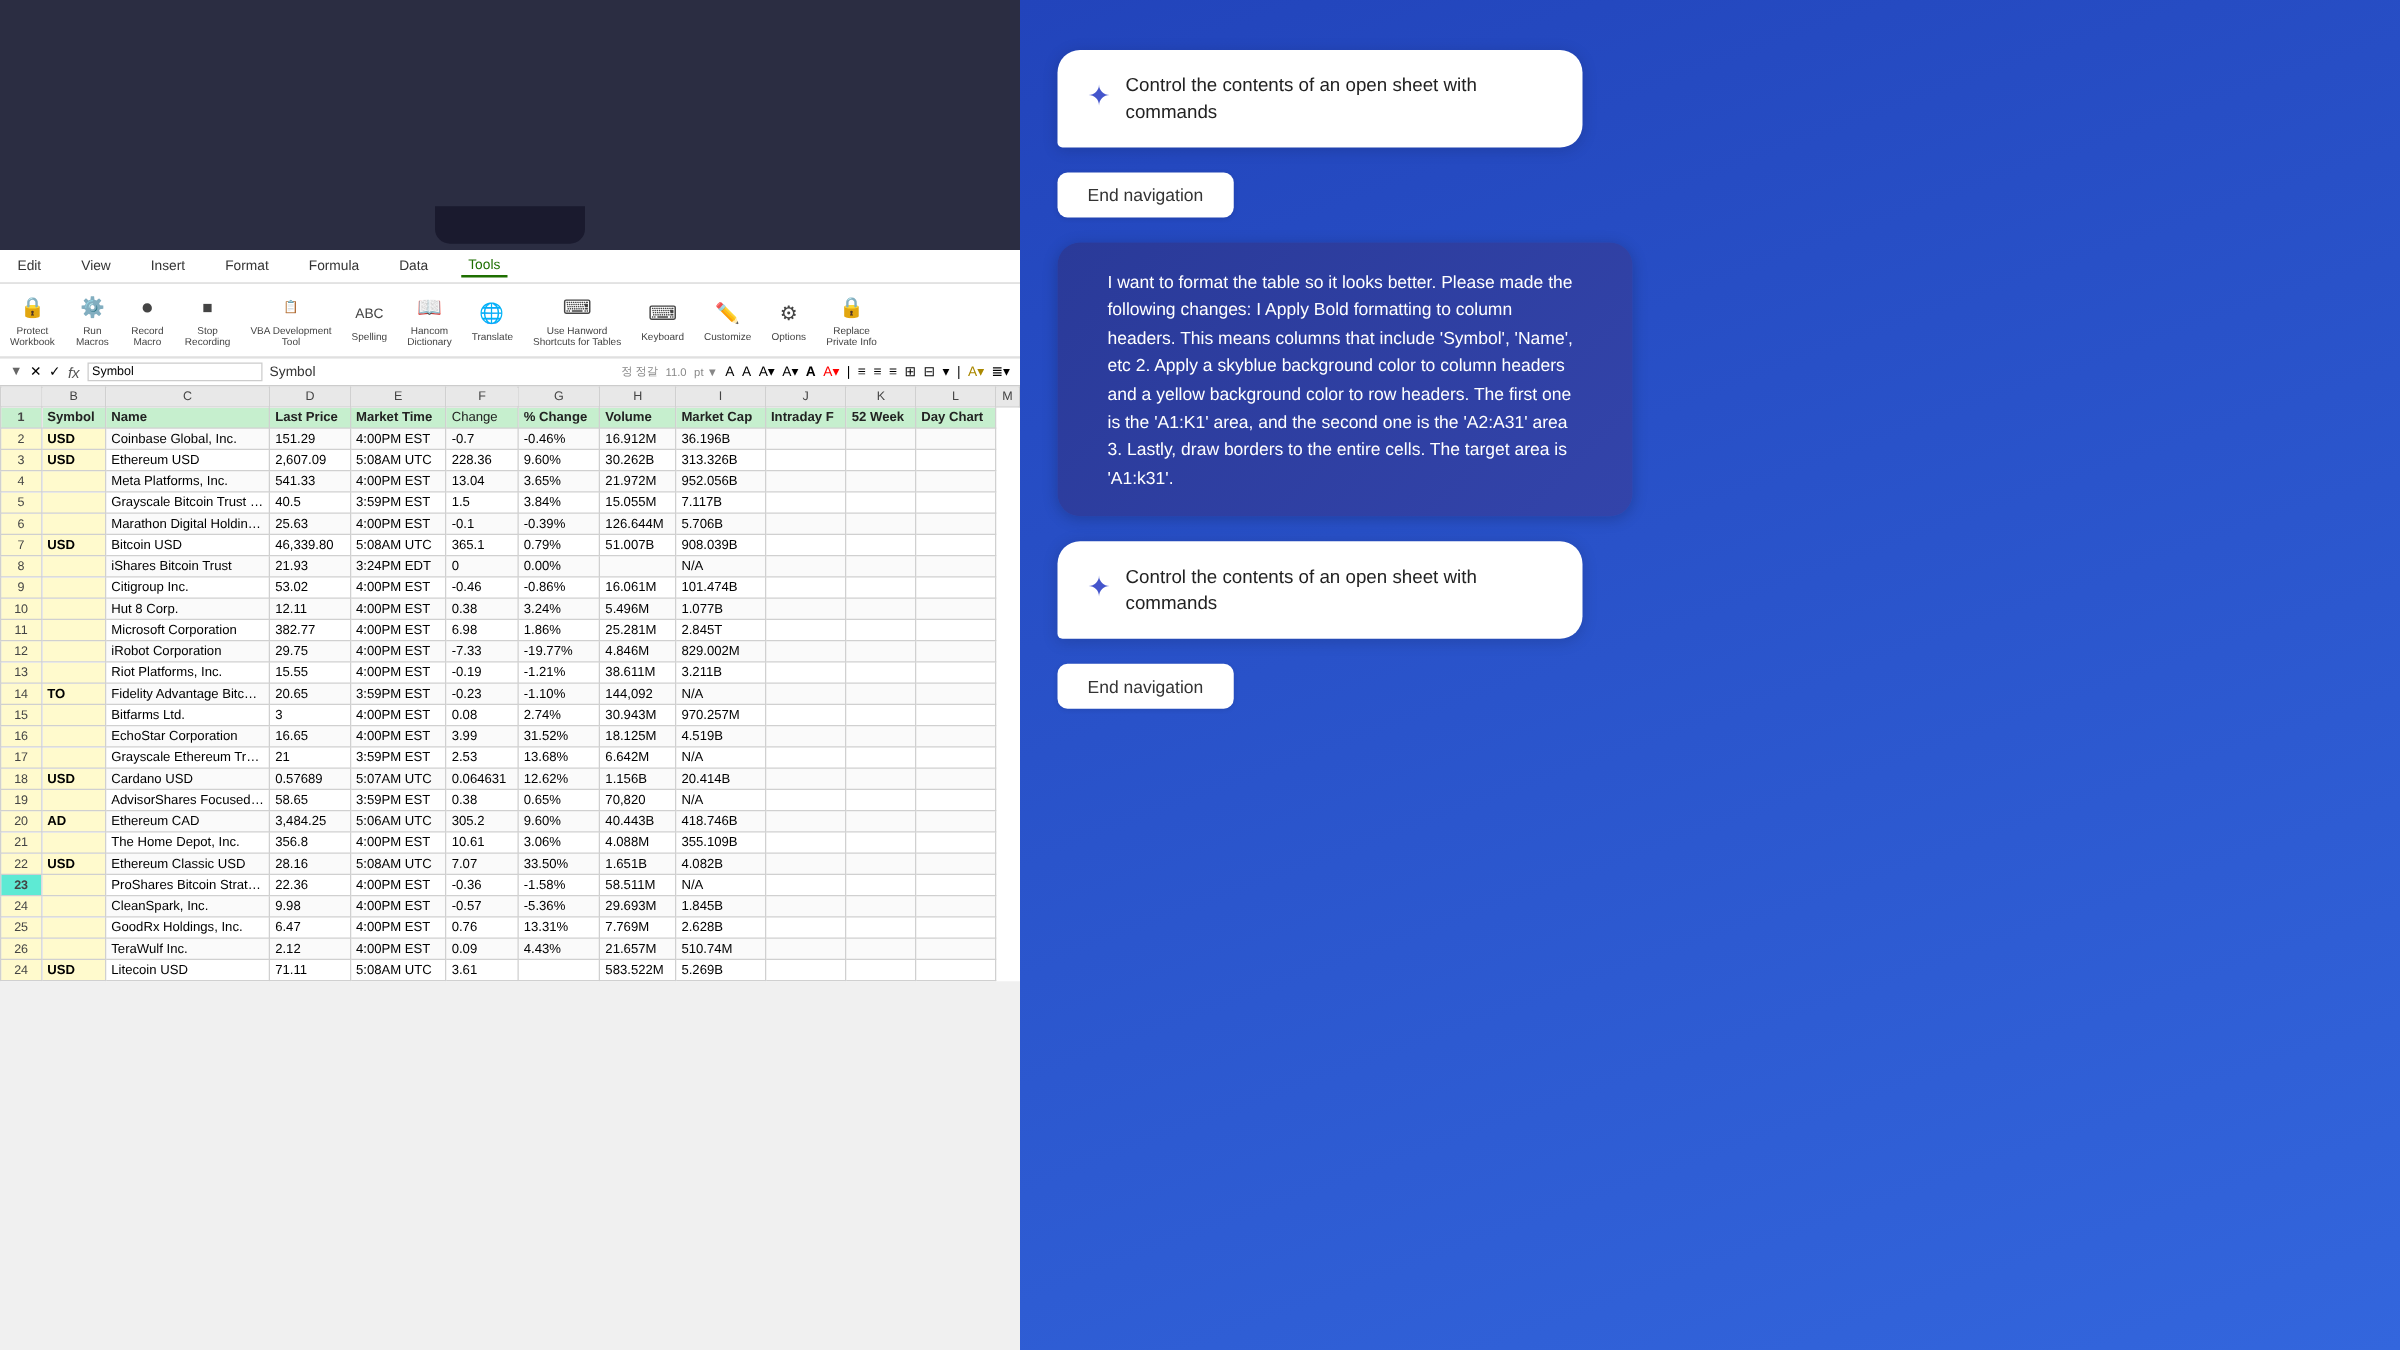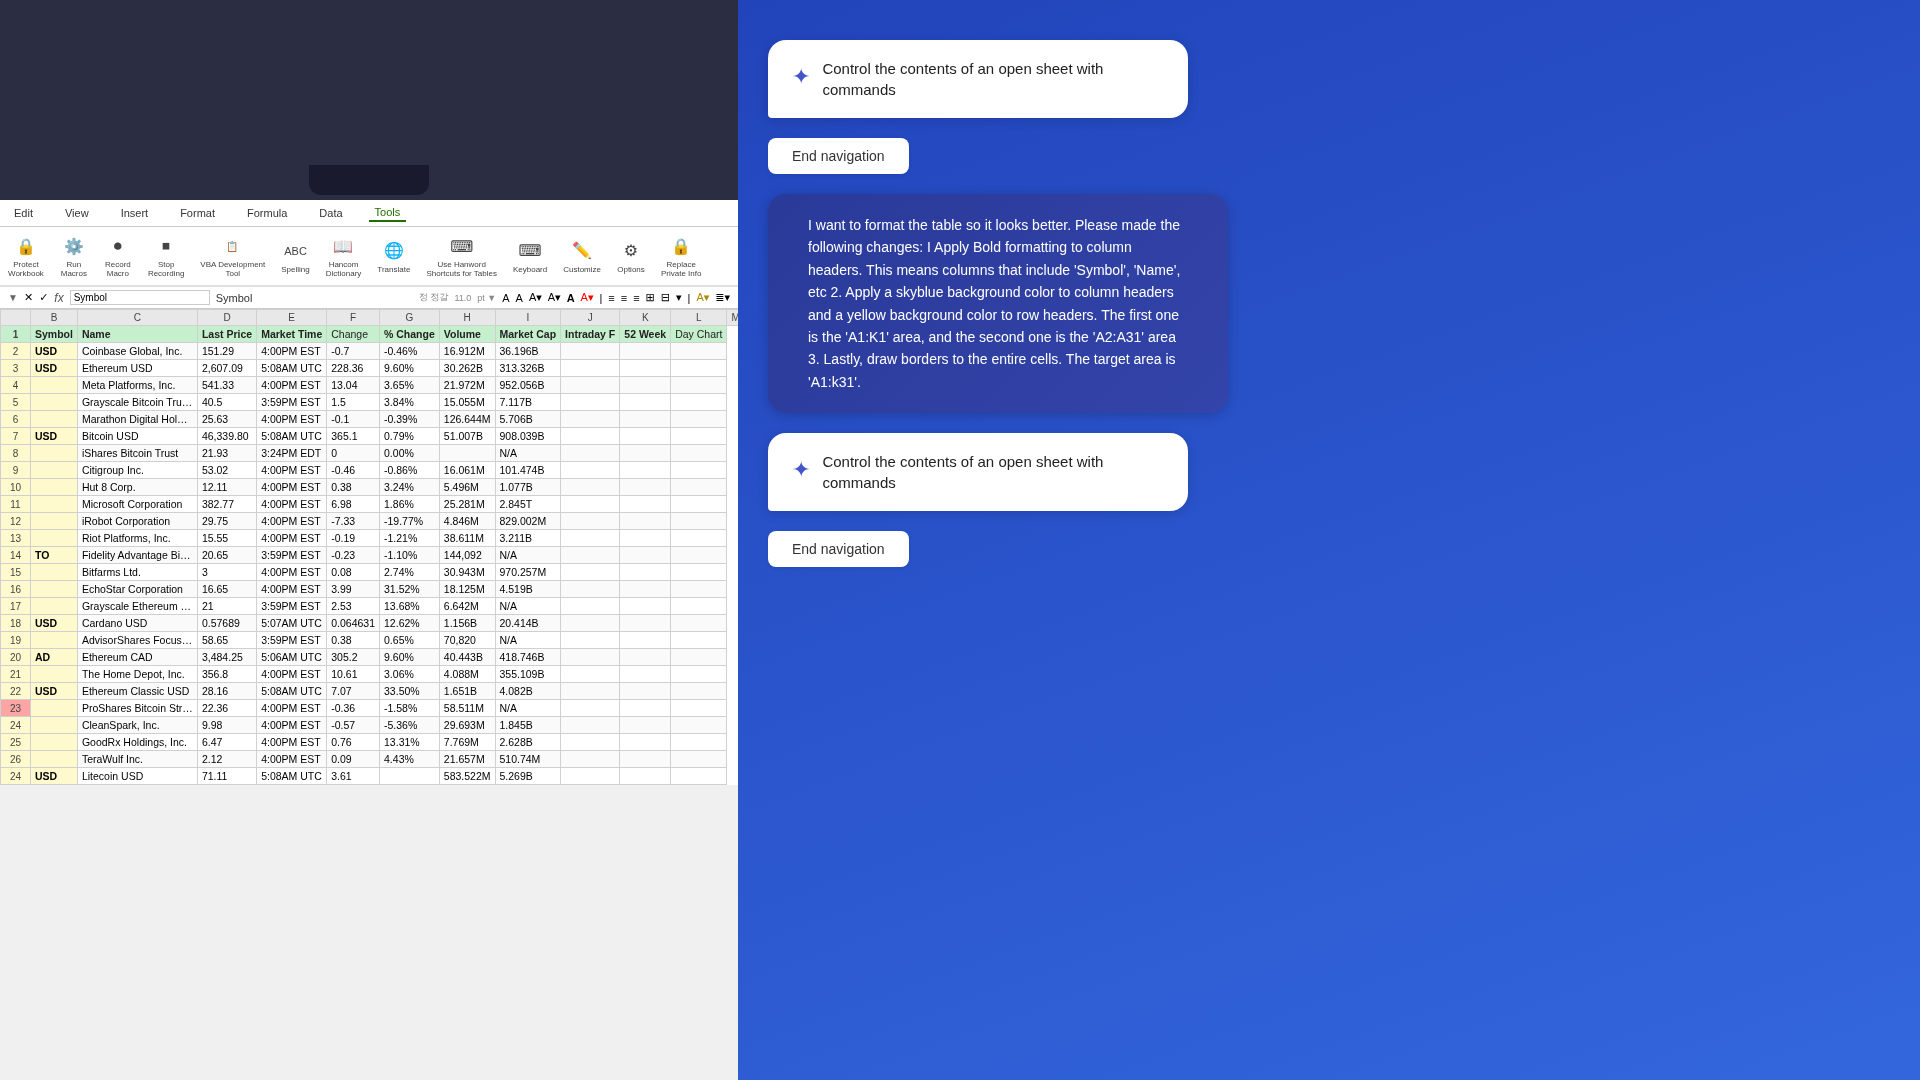--- a/index.html
+++ b/index.html
@@ -7,21 +7,21 @@
       width: 1920px;
       height: 1080px;
       overflow: hidden;
       font-family: -apple-system, BlinkMacSystemFont, 'Segoe UI', Arial, sans-serif;
       background: #1a1a2e;
       display: flex;
     }
 
     
     .spreadsheet-side {
-      width: 738px;
+      width: 816px;
       height: 1080px;
       background: #f0f0f0;
       position: relative;
       overflow: hidden;
       flex-shrink: 0;
     }
 
     
     .toolbar-area {
       background: #2b2d42;
@@ -383,21 +383,21 @@
             <td style="font-weight: bold; background: rgb(135, 206, 235);">Symbol</td>
             <td style="font-weight: bold; background: rgb(135, 206, 235); margin-top: 31px;">Name</td>
             <td style="font-weight: bold; background: rgb(135, 206, 235);">Last Price</td>
             <td style="font-weight: bold; background: rgb(135, 206, 235);">Market Time</td>
             <td style="font-weight: normal; background: rgb(135, 206, 235);">Change</td>
             <td style="font-weight: bold; background: rgb(135, 206, 235); margin-top: 44px;">% Change</td>
             <td style="font-weight: bold; background: rgb(135, 206, 235);">Volume</td>
             <td style="font-weight: bold; background: rgb(135, 206, 235);">Market Cap</td>
             <td style="font-weight: bold; background: rgb(135, 206, 235);">Intraday F</td>
             <td style="font-weight: bold; background: rgb(135, 206, 235);">52 Week</td>
-            <td style="font-weight: normal; background: rgb(135, 206, 235);">Day Chart</td>
+            <td style="font-weight: bold; background: rgb(135, 206, 235);">Day Chart</td>
           </tr>
           <tr class="data-row">
             <td class="row-header" style="background: rgb(255, 250, 205);">2</td>
             <td style="background: rgb(255, 250, 205); font-weight: bold;">USD</td>
             <td>Coinbase Global, Inc.</td>
             <td>151.29</td>
             <td>4:00PM EST</td>
             <td>-0.7</td>
             <td>-0.46%</td>
             <td>16.912M</td>
@@ -680,21 +680,21 @@
             <td>5:08AM UTC</td>
             <td>7.07</td>
             <td>33.50%</td>
             <td>1.651B</td>
             <td>4.082B</td>
             <td></td>
             <td></td>
             <td></td>
           </tr>
           <tr class="data-row">
-            <td class="row-header" style="background: #fca5a5;">23</td>
+            <td class="row-header" style="background: #5eead4; font-weight: bold;">23</td>
             <td style="background: rgb(255, 250, 205); font-weight: bold;"></td>
             <td>ProShares Bitcoin Strategy ETF</td>
             <td>22.36</td>
             <td>4:00PM EST</td>
             <td>-0.36</td>
             <td>-1.58%</td>
             <td>58.511M</td>
             <td>N/A</td>
             <td></td>
             <td></td>

